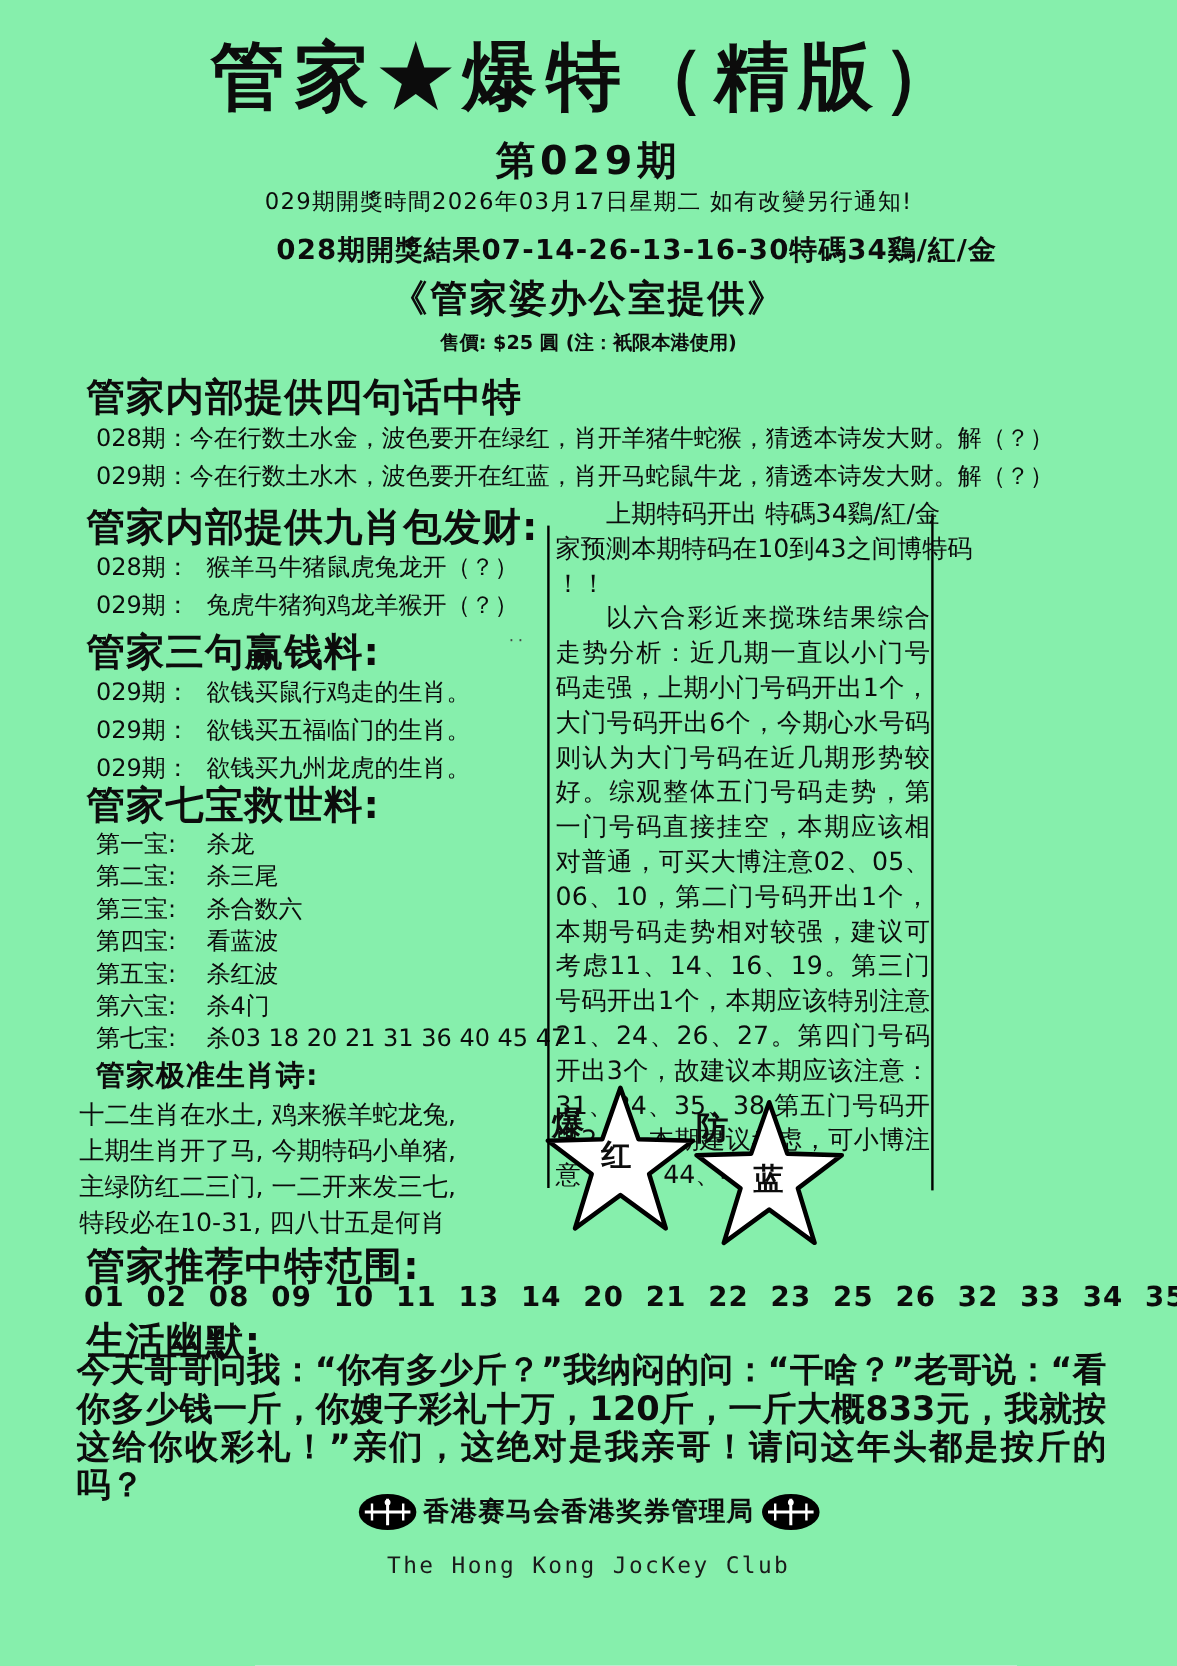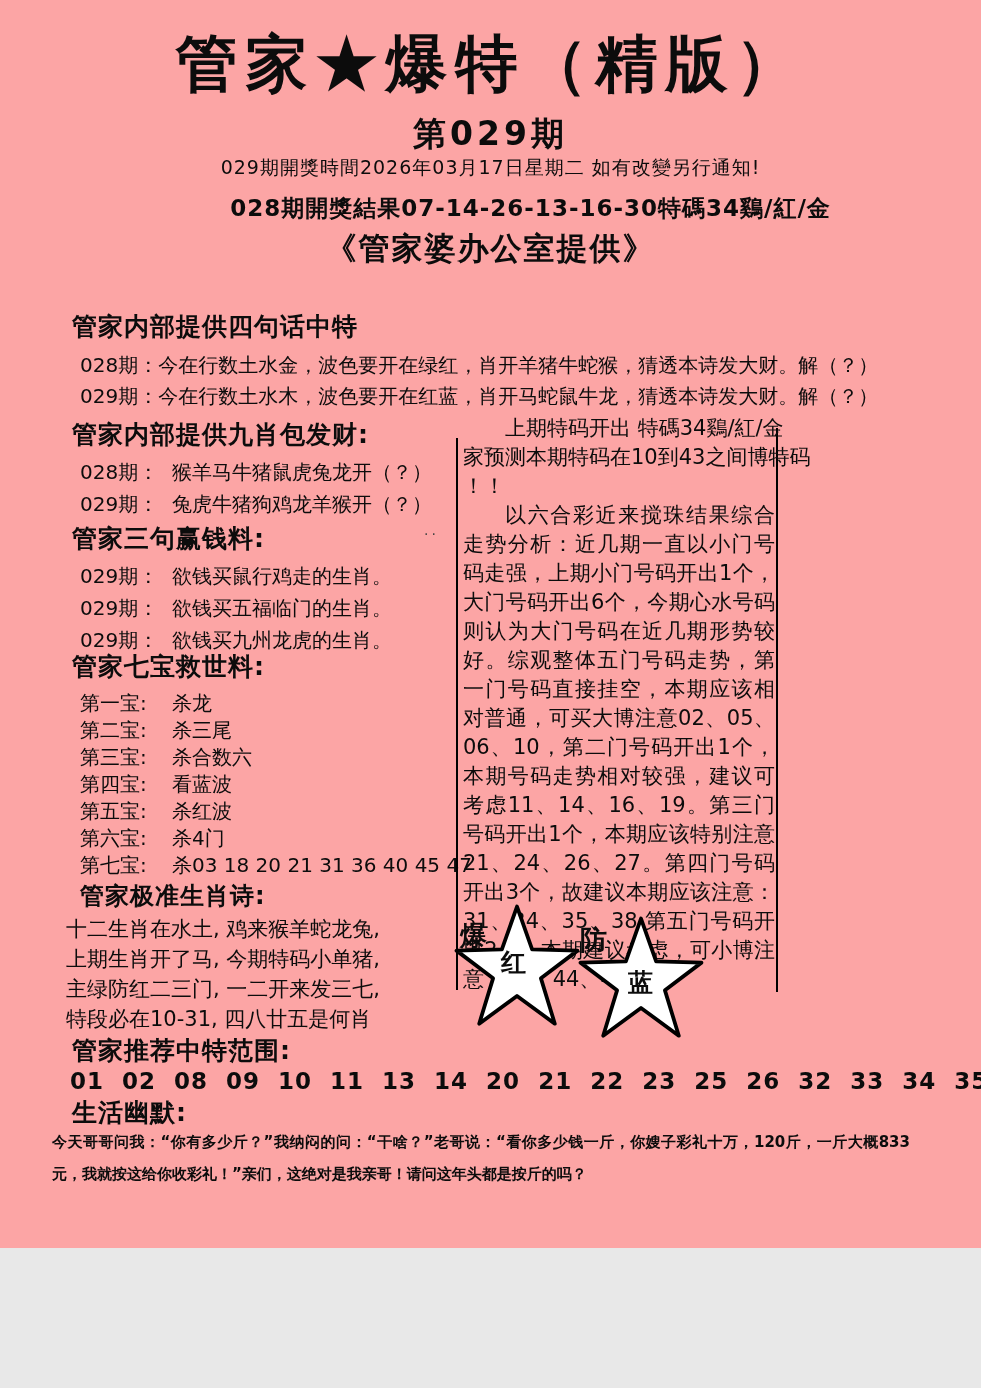--- a/index.html
+++ b/index.html
@@ -1,29 +1,29 @@
 <!DOCTYPE html>
 <html><head>
 <meta charset="utf-8">
 <style>
   html,body{margin:0;padding:0;background:#e8e8e8;}
-  .page{position:relative;width:981px;height:1248px;margin:0 auto;background:#fca5a5;
+  .page{position:relative;width:981px;height:1388px;margin:0 auto;background:#86efac;
         color:#0c0c0c;font-family:"DejaVu Sans","Liberation Sans",sans-serif;overflow:hidden;}
   .abs{position:absolute;}
   .center{left:0;width:100%;text-align:center;}
 
   .title{top:30px;font-family:"DejaVu Serif","Liberation Serif",serif;font-size:62px;
          font-weight:900;letter-spacing:8px;line-height:1.1;}
   .issue{top:112px;font-size:33px;font-weight:bold;letter-spacing:4px;}
   .drawline{top:155px;font-size:19px;font-weight:normal;letter-spacing:1px;}
   .resultline{top:193px;font-size:23px;font-weight:bold;letter-spacing:1px;padding-left:40px;}
   .provider{top:228px;font-size:31px;font-weight:bold;letter-spacing:2px;}
   .price{top:276px;font-size:16px;font-weight:bold;}
 
-  .sec-head{font-size:25px;font-weight:bold;letter-spacing:1px;}
+  .sec-head{font-size:32px;font-weight:bold;letter-spacing:1px;}
   .h-four{left:72px;top:310px;}
   .four-lines{left:80px;top:350px;font-size:20px;line-height:31px;white-space:nowrap;}
 
   .h-nine{left:72px;top:418px;text-align:center;}
   .nine-rows{left:80px;top:456px;font-size:20px;line-height:32px;}
   .row{display:flex;}
   .row .lbl{width:92px;flex:0 0 auto;}
   .row .txt{flex:1;}
 
   .h-three{left:72px;top:522px;}
@@ -48,39 +48,40 @@
 
   .stars{left:452px;top:898px;width:330px;height:150px;}
   .star-wrap{position:absolute;}
   .star-wrap .tag{position:absolute;font-size:27px;font-weight:bold;z-index:2;}
   .star-wrap .inner{position:absolute;font-size:25px;font-weight:bold;z-index:2;}
 
   .h-range{left:72px;top:1034px;text-align:right;}
   .range-nums{left:70px;top:1068px;font-size:23px;font-weight:bold;word-spacing:9px;
               letter-spacing:1px;white-space:nowrap;}
   .h-humor{left:72px;top:1096px;}
-  .joke{left:52px;top:1126px;width:858px;font-size:15px;line-height:32px;font-weight:bold;
+  .joke{left:64px;top:1126px;width:858px;font-size:28px;line-height:32px;font-weight:bold;
         text-align:justify;}
 
   .footer-row{top:1242px;display:flex;justify-content:center;align-items:center;gap:4px;
               left:0;width:100%;}
   .org-cn{font-size:22px;font-weight:bold;letter-spacing:1px;}
   .org-en{top:1294px;font-family:"DejaVu Sans Mono","Liberation Mono",monospace;
           font-size:19px;letter-spacing:2px;color:#1a1a1a;}
 </style>
 </head>
 <body>
 
 <div class="page">
 
   <div class="abs center title">管家★爆特（精版）</div>
   <div class="abs center issue">第029期</div>
   <div class="abs center drawline">029期開獎時間2026年03月17日星期二 如有改變另行通知!</div>
   <div class="abs center resultline">028期開獎結果07-14-26-13-16-30特碼34鷄/紅/金</div>
   <div class="abs center provider">《管家婆办公室提供》</div>
+  <div class="abs center price">售價: $25 圓 (注：衹限本港使用)</div>
 
   <div class="abs sec-head h-four">管家内部提供四句话中特</div>
   <div class="abs four-lines">
     <div>028期：今在行数土水金，波色要开在绿红，肖开羊猪牛蛇猴，猜透本诗发大财。解（？）</div>
     <div>029期：今在行数土水木，波色要开在红蓝，肖开马蛇鼠牛龙，猜透本诗发大财。解（？）</div>
   </div>
 
   <div class="abs sec-head h-nine">管家内部提供九肖包发财:</div>
   <div class="abs nine-rows">
     <div class="row">
@@ -176,15 +177,34 @@
       <span class="inner" style="left:50px;top:50px;">蓝</span>
     </div>
   </div>
 
   <div class="abs sec-head h-range">管家推荐中特范围:</div>
   <div class="abs range-nums">01 02 08 09 10 11 13 14 20 21 22 23 25 26 32 33 34 35 37 38 44 45 46 47 49</div>
 
   <div class="abs sec-head h-humor">生活幽默:</div>
   <div class="abs joke">今天哥哥问我：“你有多少斤？”我纳闷的问：“干啥？”老哥说：“看你多少钱一斤，你嫂子彩礼十万，120斤，一斤大概833元，我就按这给你收彩礼！”亲们，这绝对是我亲哥！请问这年头都是按斤的吗？</div>
 
+  <div class="abs footer-row">
+    <svg width="52" height="36" viewBox="0 0 52 36">
+      <ellipse cx="26" cy="18" rx="24" ry="15" fill="#000000"></ellipse>
+      <line x1="7" y1="18" x2="45" y2="18" stroke="#ffffff" stroke-width="2.5"></line>
+      <line x1="26" y1="7" x2="26" y2="29" stroke="#ffffff" stroke-width="2.5"></line>
+      <line x1="13" y1="11" x2="13" y2="25" stroke="#ffffff" stroke-width="2"></line>
+      <line x1="39" y1="11" x2="39" y2="25" stroke="#ffffff" stroke-width="2"></line>
+      <circle cx="26" cy="10" r="2.4" fill="#ffffff"></circle>
+    </svg>
+    <span class="org-cn">香港赛马会香港奖券管理局</span>
+    <svg width="52" height="36" viewBox="0 0 52 36">
+      <ellipse cx="26" cy="18" rx="24" ry="15" fill="#000000"></ellipse>
+      <line x1="7" y1="18" x2="45" y2="18" stroke="#ffffff" stroke-width="2.5"></line>
+      <line x1="26" y1="7" x2="26" y2="29" stroke="#ffffff" stroke-width="2.5"></line>
+      <line x1="13" y1="11" x2="13" y2="25" stroke="#ffffff" stroke-width="2"></line>
+      <line x1="39" y1="11" x2="39" y2="25" stroke="#ffffff" stroke-width="2"></line>
+      <circle cx="26" cy="10" r="2.4" fill="#ffffff"></circle>
+    </svg>
+  </div>
   <div class="abs center org-en">The Hong Kong JocKey Club</div>
 
 </div>
 
 </body></html>

